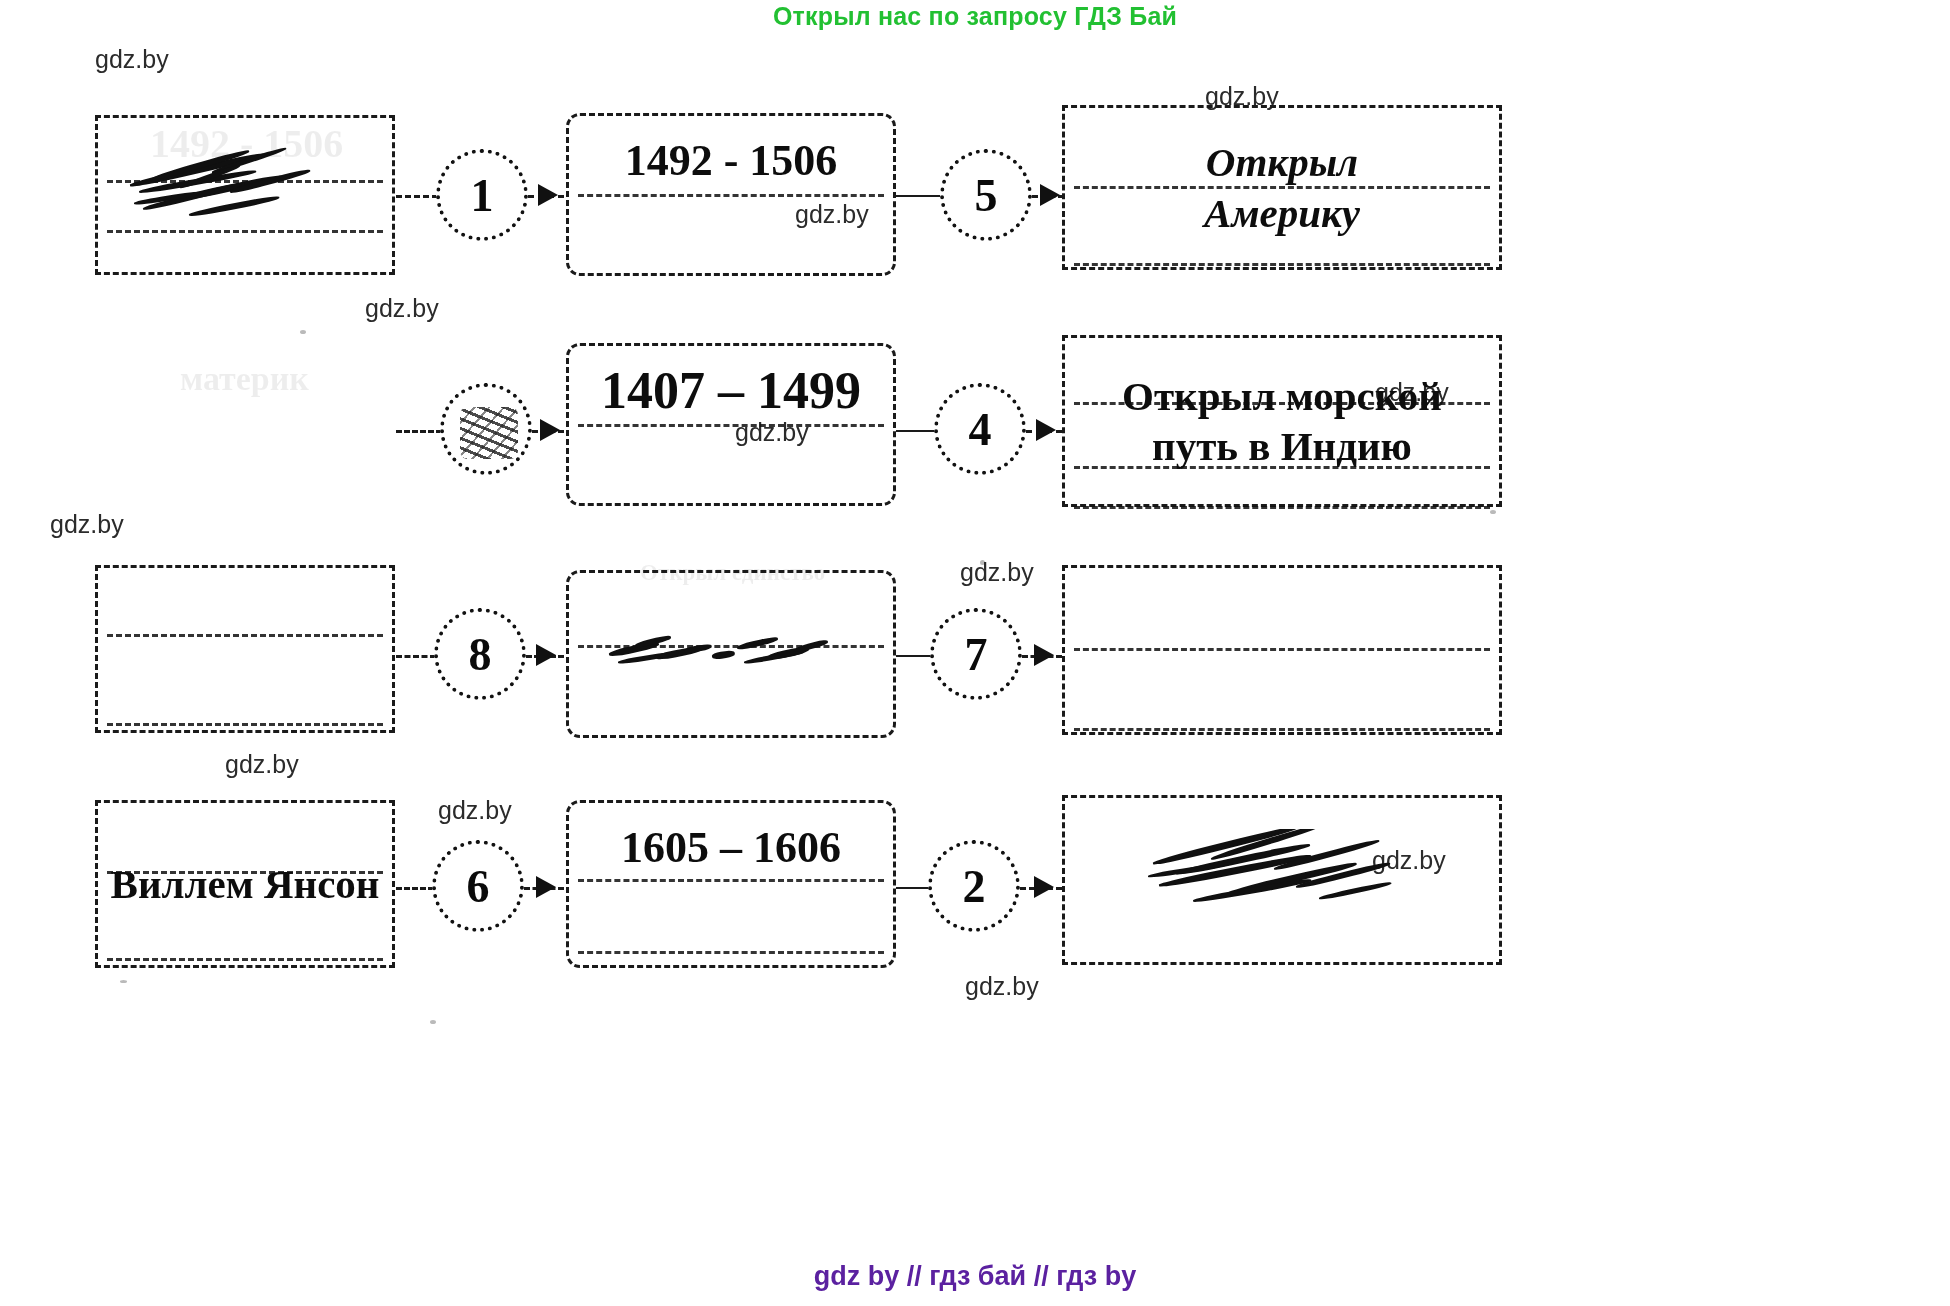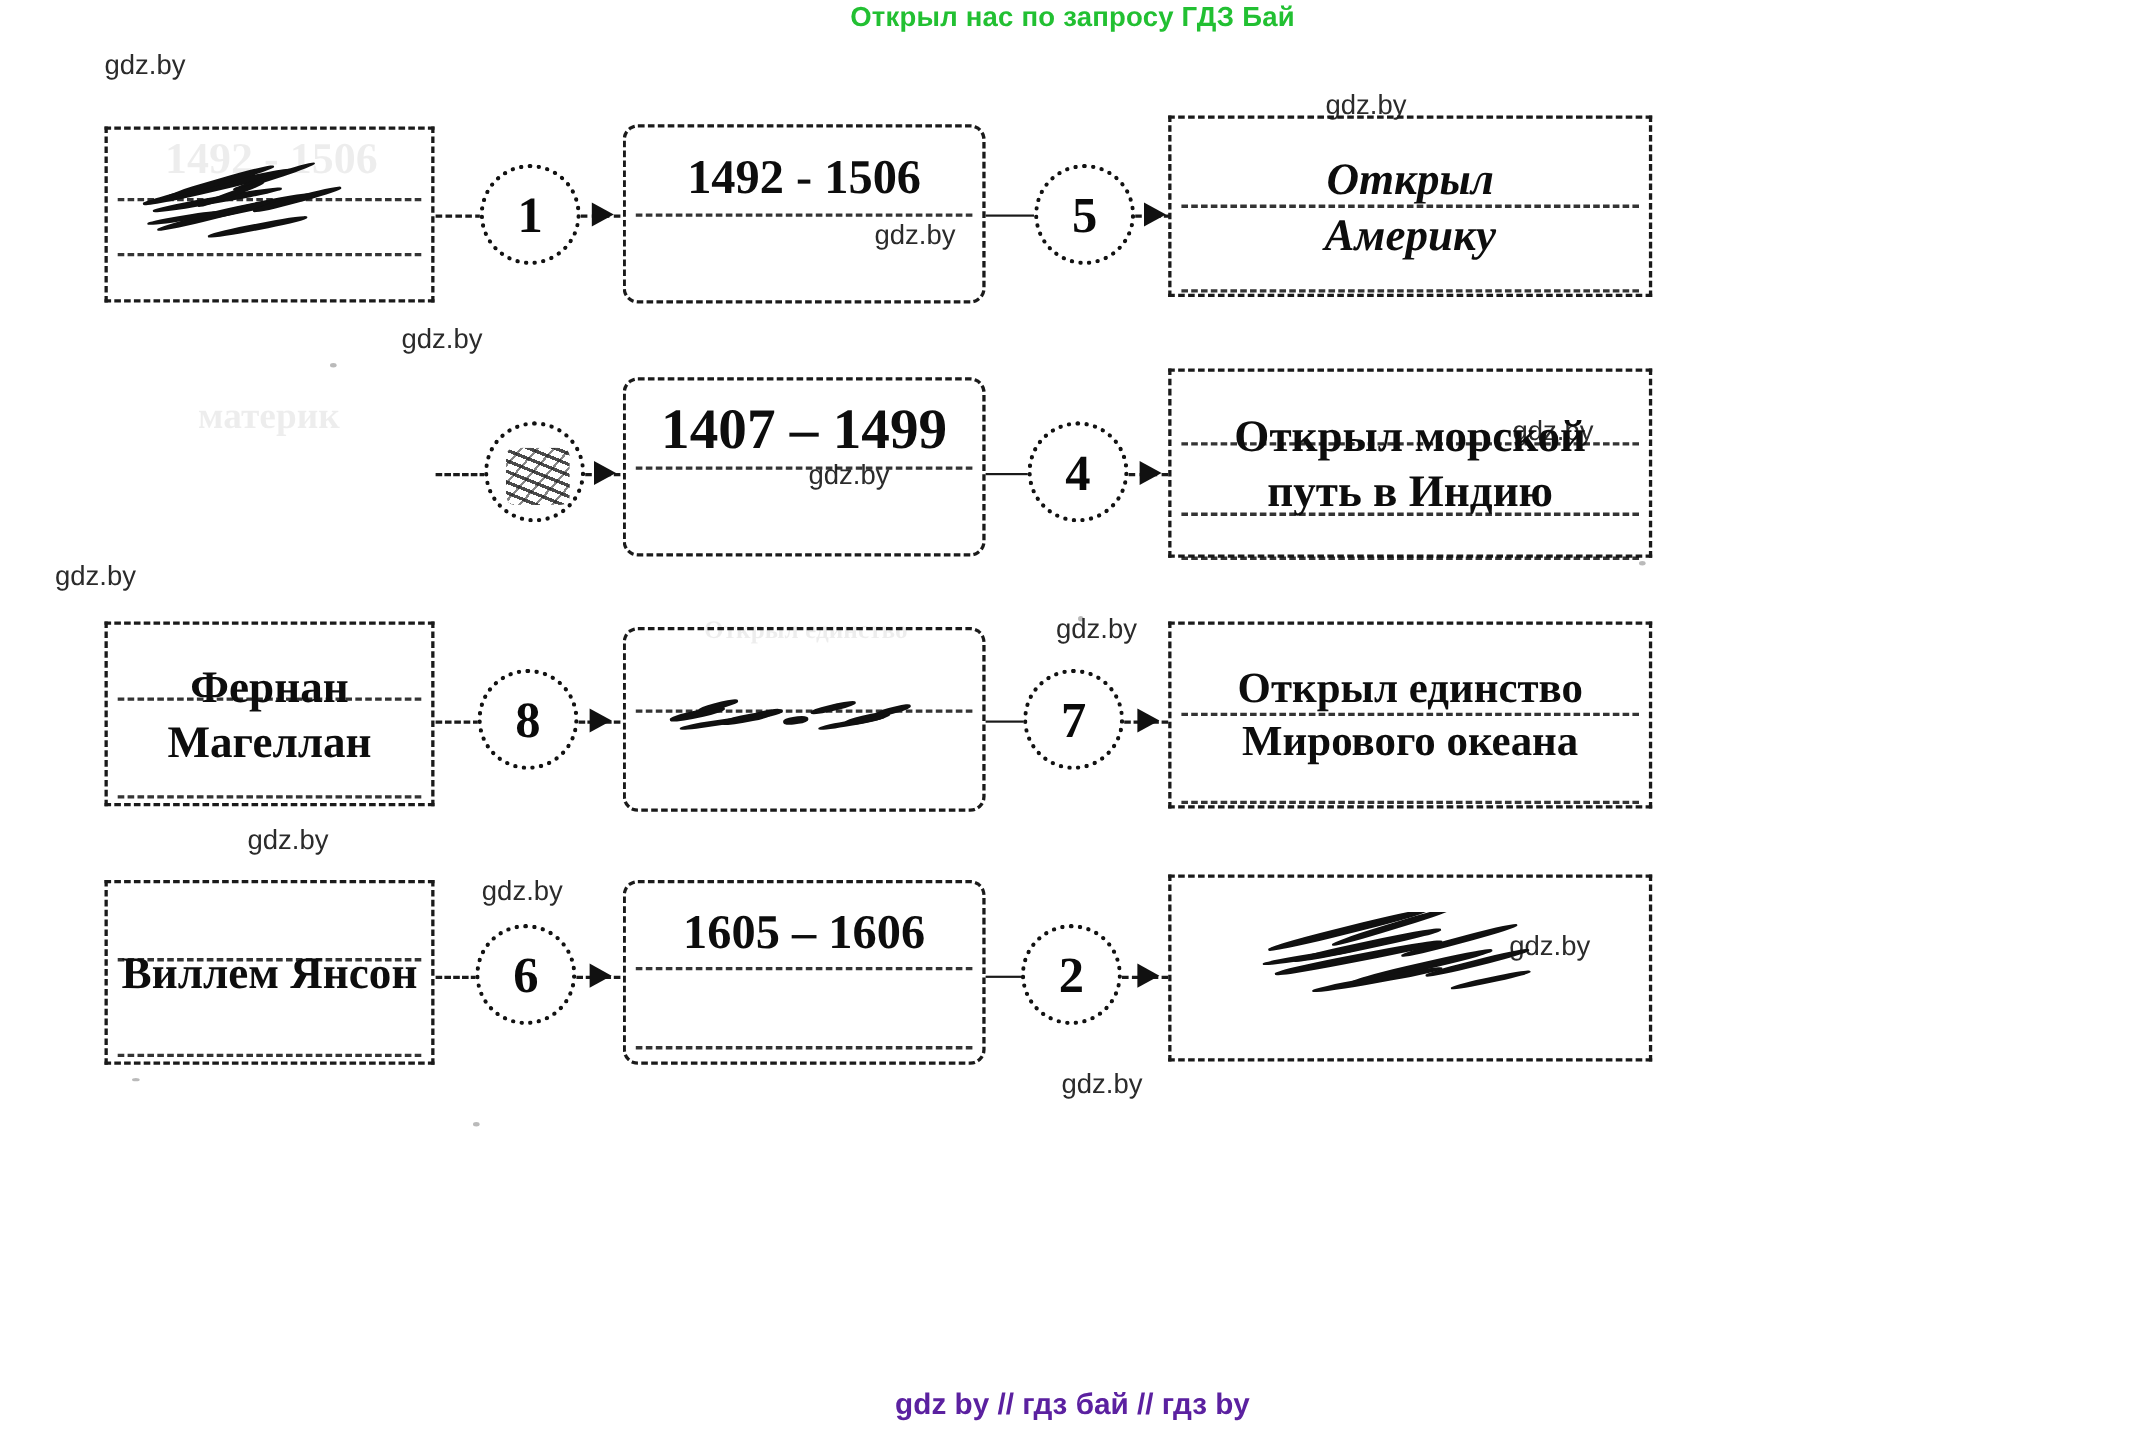--- a/index.html
+++ b/index.html
@@ -226,21 +226,20 @@
       <div class="rule" style="top:168px;"></div>
       <div class="inner" style="max-width:380px;">Открыл морской путь в Индию</div>
     </div>
   </div>
 
   <div class="row" style="top:565px;">
 
     <div class="box" style="left:95px;top:0px;width:300px;height:168px;">
       <div class="rule" style="top:66px;"></div>
       <div class="rule" style="top:155px;"></div>
-      <div class="inner">Фернан Магеллан</div>
     </div>
 
     <div class="conn" style="left:396px;top:90px;width:40px;"></div>
     <div class="circle" style="left:434px;top:43px;">8</div>
     <div class="conn" style="left:526px;top:90px;width:38px;"></div>
     <div class="arrow" style="left:536px;top:79px;"></div>
 
     <div class="box rounded" style="left:566px;top:5px;width:330px;height:168px;">
       <div class="rule" style="top:72px;"></div>
       <div class="scribble" style="width:72%;height:44%;">
@@ -259,21 +258,20 @@
     </div>
 
     <div class="conn solid" style="left:896px;top:90px;width:36px;"></div>
     <div class="circle" style="left:930px;top:43px;">7</div>
     <div class="conn" style="left:1022px;top:90px;width:40px;"></div>
     <div class="arrow" style="left:1034px;top:79px;"></div>
 
     <div class="box" style="left:1062px;top:0px;width:440px;height:170px;">
       <div class="rule" style="top:80px;"></div>
       <div class="rule" style="top:160px;"></div>
-      <div class="inner" style="max-width:400px;font-size:39px;">Открыл единство Мирового океана</div>
     </div>
   </div>
 
   <div class="row" style="top:795px;">
 
     <div class="box" style="left:95px;top:5px;width:300px;height:168px;">
       <div class="rule" style="top:68px;"></div>
       <div class="rule" style="top:155px;"></div>
       <div class="inner">Виллем Янсон</div>
     </div>

